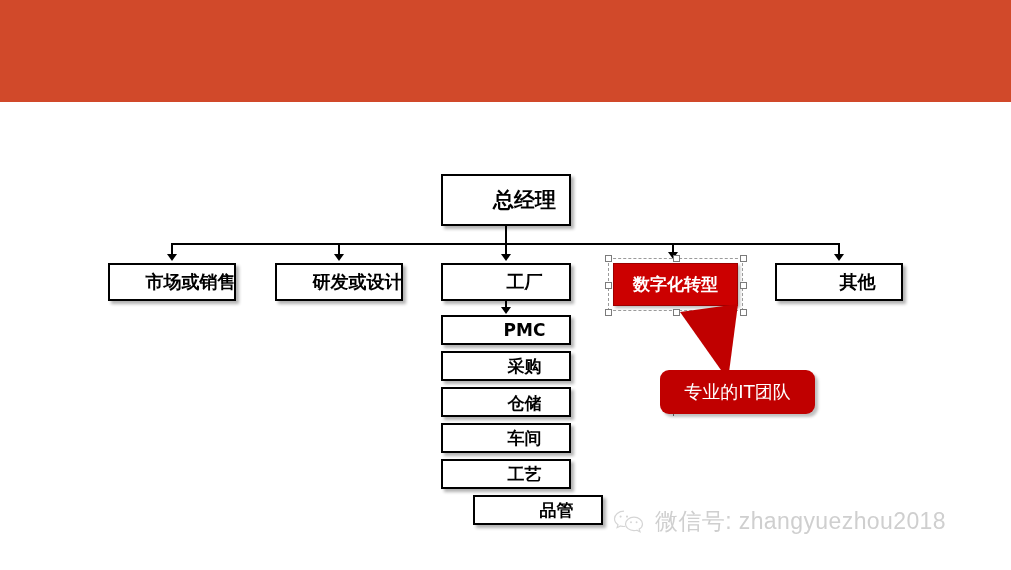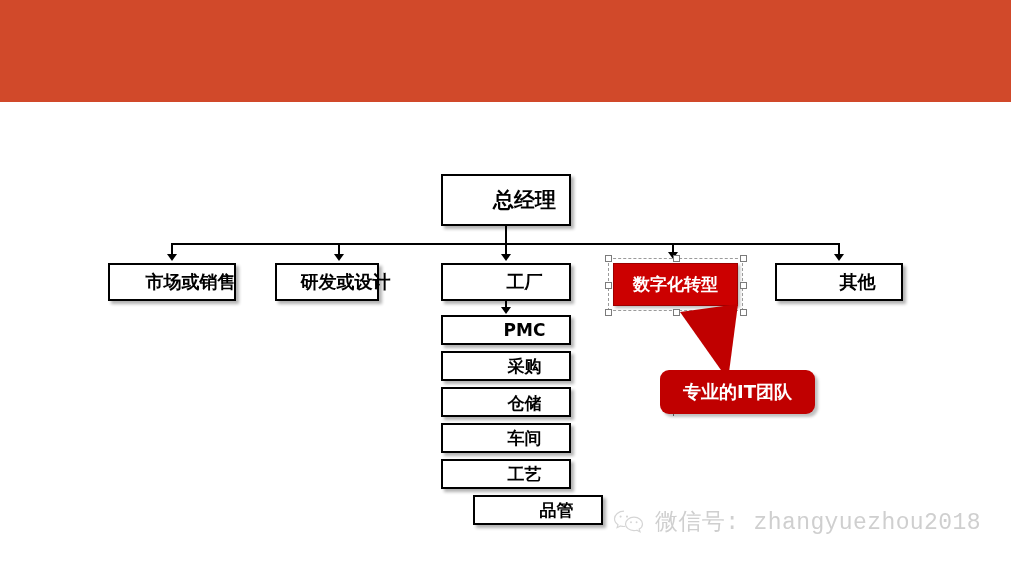--- a/index.html
+++ b/index.html
@@ -80,21 +80,21 @@
     font-size: 21px;
   }
 
   
   .node-lvl2 {
     top: 161px;
     height: 38px;
     font-size: 18px;
   }
   #node-sales    { left: 108px;  width: 128px; }
-  #node-rd       { left: 275px;  width: 104px; }
+  #node-rd       { left: 275px;  width: 128px; }
   #node-factory  { left: 441px;  width: 130px; }
   #node-other    { left: 775px;  width: 128px; }
 
   
   #node-digital {
     position: absolute;
     left: 613px;
     top: 161px;
     width: 125px;
     height: 43px;
@@ -190,21 +190,21 @@
     width: 155px;
     height: 44px;
     box-sizing: border-box;
     background: #c00000;
     border-radius: 9px;
     box-shadow: 3px 3px 3px rgba(0,0,0,0.25);
     display: flex;
     align-items: center;
     justify-content: center;
     color: #ffffff;
-    font-weight: bold;
+    font-weight: normal;
     font-size: 18px;
     font-family: "DejaVu Sans", "Liberation Sans", sans-serif;
     white-space: nowrap;
   }
   #callout-tail {
     position: absolute;
     left: 680px;
     top: 200px;
     width: 130px;
     height: 90px;
@@ -217,21 +217,21 @@
     left: 612px;
     top: 404px;
     display: flex;
     align-items: center;
     gap: 9px;
   }
   #wechat-icon { display: block; }
   #wechat-text {
     font-size: 23px;
     color: #cfcfcf;
-    font-family: Liberation Mono, monospace;
+    font-family: Liberation Sans, sans-serif;
     white-space: nowrap;
     letter-spacing: 0.4px;
   }
 </style>
 </head>
 <body>
 
 <div id="slide">
 
   <div id="header-banner"></div>

